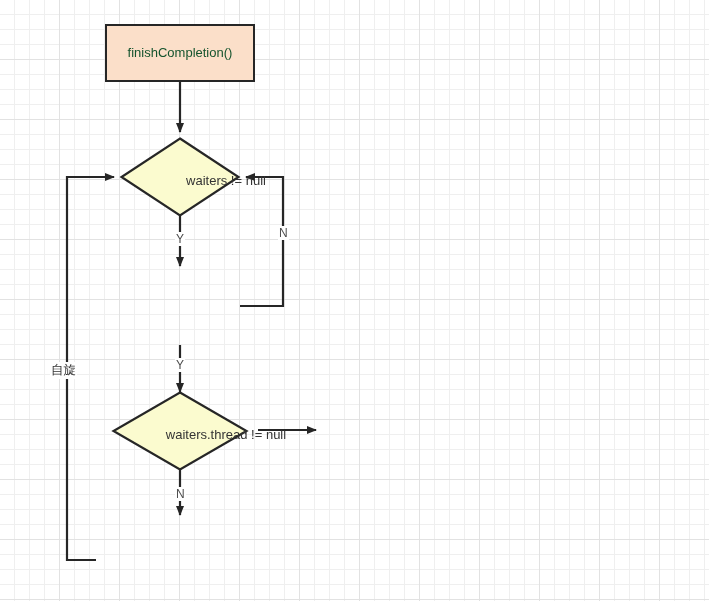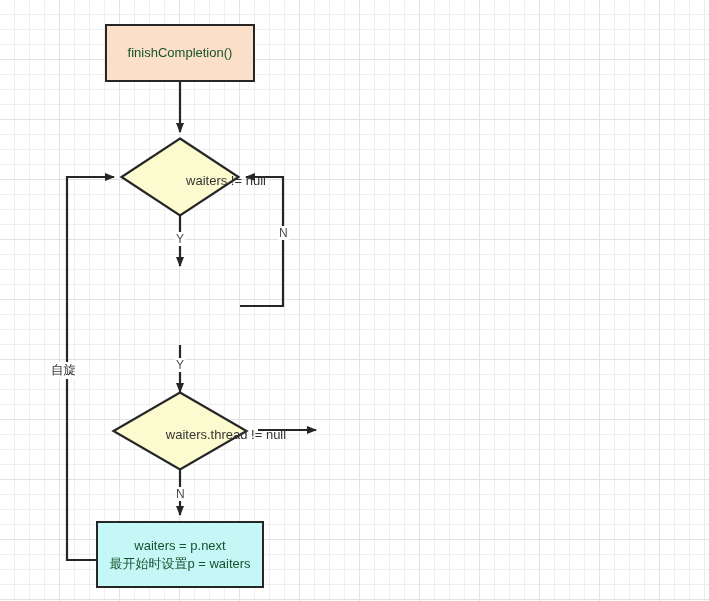--- a/index.html
+++ b/index.html
@@ -134,24 +134,20 @@
 
 
   <div class="diamond-wrap" style="left:112px; top:391px; width:136px; height:80px;">
     <svg width="136" height="80" viewBox="0 0 136 80" xmlns="http://www.w3.org/2000/svg">
       <polygon points="68,1.5 134.5,40 68,78.5 1.5,40" fill="#fbfbcf" stroke="#262626" stroke-width="2.2"></polygon>
     </svg>
     <div class="diamond-label">waiters.thread != null</div>
   </div>
 
 
-  <div class="node rect node-update" style="left:96px; top:521px; width:168px; height:67px; flex-direction:column;">
-    <span>waiters = p.next</span>
-    <span>最开始时设置p = waiters</span>
-  </div>
 
   <div class="edge-label" style="left:175px; top:232px;">Y</div>
 
   <div class="edge-label" style="left:278px; top:226px;">N</div>
 
   <div class="edge-label" style="left:175px; top:358px;">Y</div>
 
   <div class="edge-label" style="left:175px; top:487px;">N</div>
 
   <div class="edge-label cn" style="left:50px; top:362px;">自旋</div>

